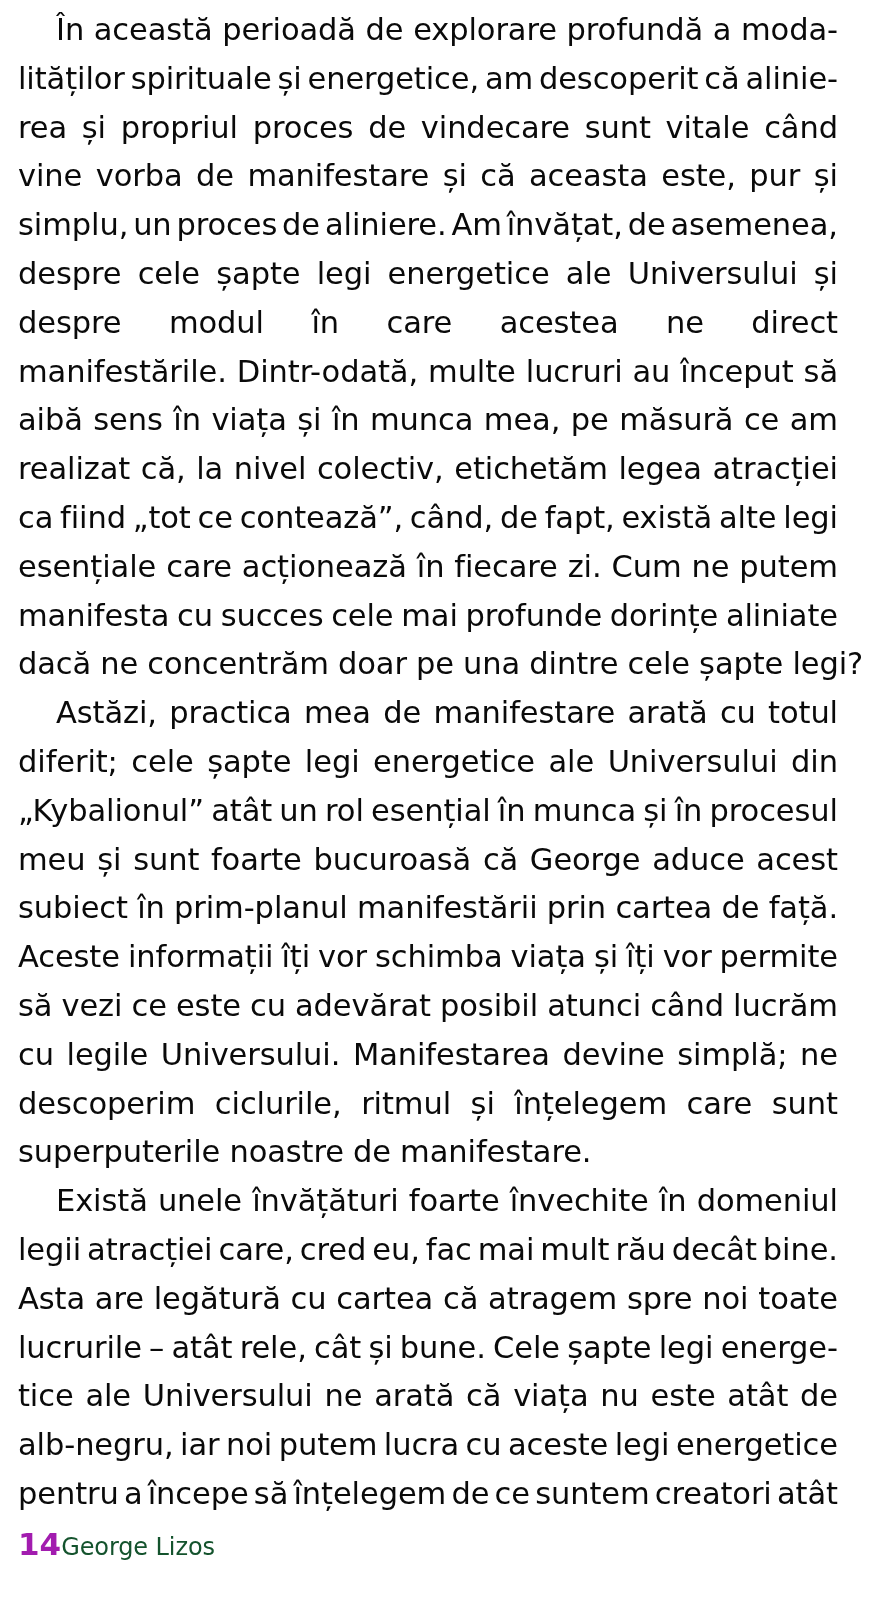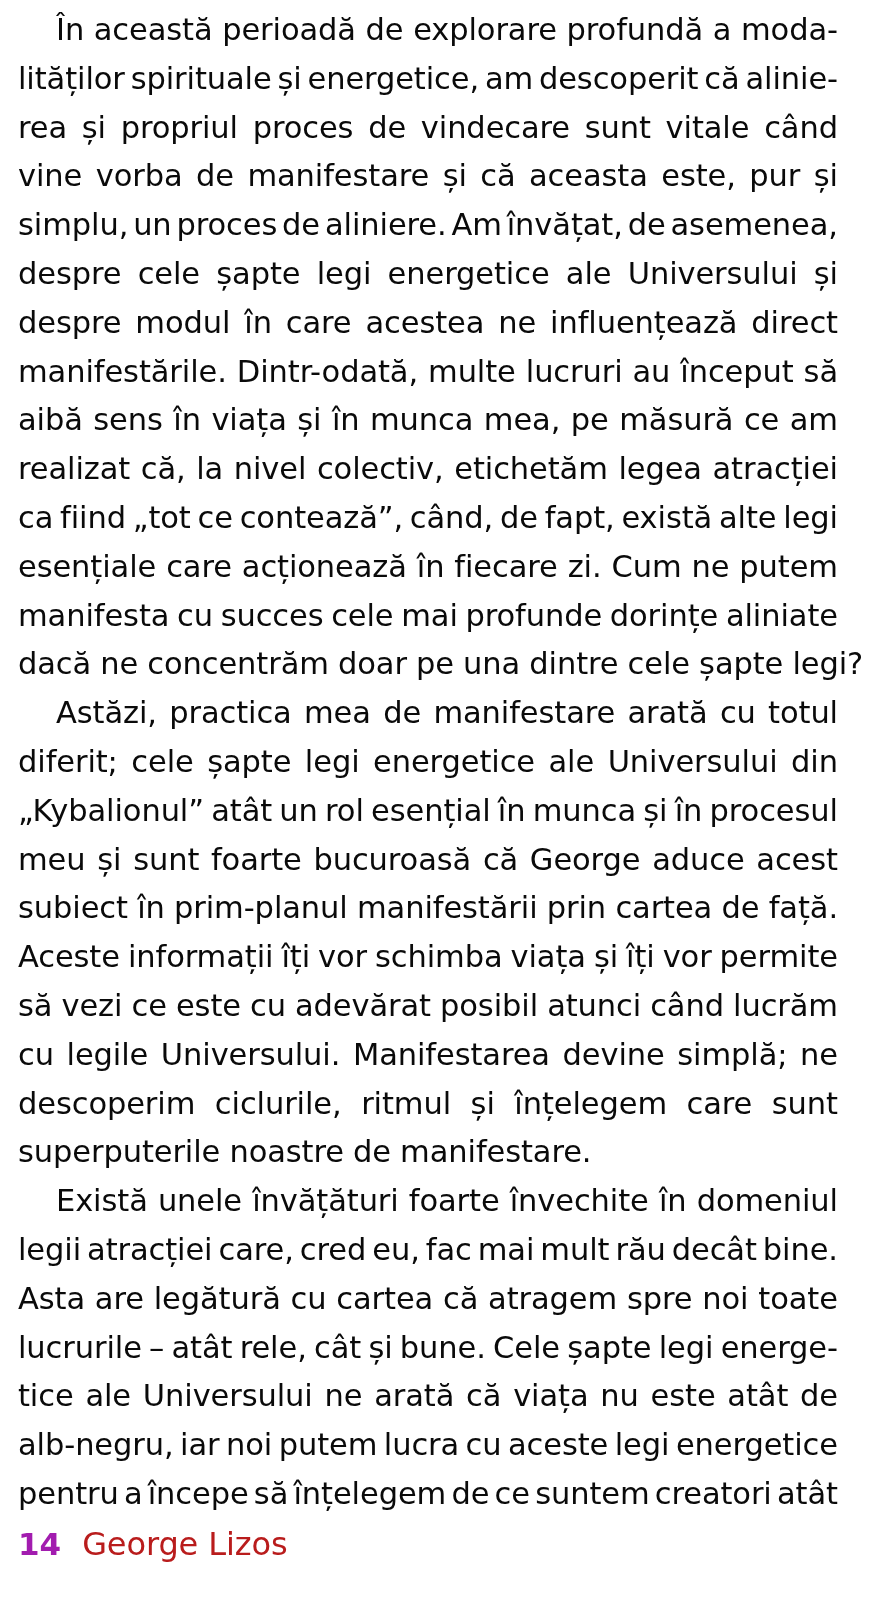--- a/index.html
+++ b/index.html
@@ -73,42 +73,41 @@
     height: 46px;
   }
   #footer .pg {
     font-size: 31px;
     font-weight: 700;
     line-height: 46px;
     color: #a21caf;
     letter-spacing: 0px;
   }
   #footer .auth {
-    font-size: 32px;
+    font-size: 24px;
     font-weight: 400;
     line-height: 46px;
-    color: #b91c1c;
-    margin-left: 21px;
+    color: #14532d;
     letter-spacing: -0.1px;
   }
 </style>
 </head>
 <body>
 
 <div id="page">
 
   <div id="body-text">
       <div>
         <div class="line just indent"><span class="w">În</span><span class="w">această</span><span class="w">perioadă</span><span class="w">de</span><span class="w">explorare</span><span class="w">profundă</span><span class="w">a</span><span class="w">moda-</span></div>
         <div class="line just"><span class="w">lităților</span><span class="w">spirituale</span><span class="w">și</span><span class="w">energetice,</span><span class="w">am</span><span class="w">descoperit</span><span class="w">că</span><span class="w">alinie-</span></div>
         <div class="line just"><span class="w">rea</span><span class="w">și</span><span class="w">propriul</span><span class="w">proces</span><span class="w">de</span><span class="w">vindecare</span><span class="w">sunt</span><span class="w">vitale</span><span class="w">când</span></div>
         <div class="line just"><span class="w">vine</span><span class="w">vorba</span><span class="w">de</span><span class="w">manifestare</span><span class="w">și</span><span class="w">că</span><span class="w">aceasta</span><span class="w">este,</span><span class="w">pur</span><span class="w">și</span></div>
         <div class="line just"><span class="w">simplu,</span><span class="w">un</span><span class="w">proces</span><span class="w">de</span><span class="w">aliniere.</span><span class="w">Am</span><span class="w">învățat,</span><span class="w">de</span><span class="w">asemenea,</span></div>
         <div class="line just"><span class="w">despre</span><span class="w">cele</span><span class="w">șapte</span><span class="w">legi</span><span class="w">energetice</span><span class="w">ale</span><span class="w">Universului</span><span class="w">și</span></div>
-        <div class="line just"><span class="w">despre</span><span class="w">modul</span><span class="w">în</span><span class="w">care</span><span class="w">acestea</span><span class="w">ne</span><span class="w">influențează</span><span class="w">direct</span></div>
+        <div class="line just"><span class="w">despre</span><span class="w">modul</span><span class="w">în</span><span class="w">care</span><span class="w">acestea</span><span class="w">ne</span><span class="w">direct</span></div>
         <div class="line just"><span class="w">manifestările.</span><span class="w">Dintr-odată,</span><span class="w">multe</span><span class="w">lucruri</span><span class="w">au</span><span class="w">început</span><span class="w">să</span></div>
         <div class="line just"><span class="w">aibă</span><span class="w">sens</span><span class="w">în</span><span class="w">viața</span><span class="w">și</span><span class="w">în</span><span class="w">munca</span><span class="w">mea,</span><span class="w">pe</span><span class="w">măsură</span><span class="w">ce</span><span class="w">am</span></div>
         <div class="line just"><span class="w">realizat</span><span class="w">că,</span><span class="w">la</span><span class="w">nivel</span><span class="w">colectiv,</span><span class="w">etichetăm</span><span class="w">legea</span><span class="w">atracției</span></div>
         <div class="line just"><span class="w">ca</span><span class="w">fiind</span><span class="w">„tot</span><span class="w">ce</span><span class="w">contează”,</span><span class="w">când,</span><span class="w">de</span><span class="w">fapt,</span><span class="w">există</span><span class="w">alte</span><span class="w">legi</span></div>
         <div class="line just"><span class="w">esențiale</span><span class="w">care</span><span class="w">acționează</span><span class="w">în</span><span class="w">fiecare</span><span class="w">zi.</span><span class="w">Cum</span><span class="w">ne</span><span class="w">putem</span></div>
         <div class="line just"><span class="w">manifesta</span><span class="w">cu</span><span class="w">succes</span><span class="w">cele</span><span class="w">mai</span><span class="w">profunde</span><span class="w">dorințe</span><span class="w">aliniate</span></div>
         <div class="line last"><span class="w">dacă</span><span class="w">ne</span><span class="w">concentrăm</span><span class="w">doar</span><span class="w">pe</span><span class="w">una</span><span class="w">dintre</span><span class="w">cele</span><span class="w">șapte</span><span class="w">legi?</span></div>
       </div>
       <div>
         <div class="line just indent"><span class="w">Astăzi,</span><span class="w">practica</span><span class="w">mea</span><span class="w">de</span><span class="w">manifestare</span><span class="w">arată</span><span class="w">cu</span><span class="w">totul</span></div>

